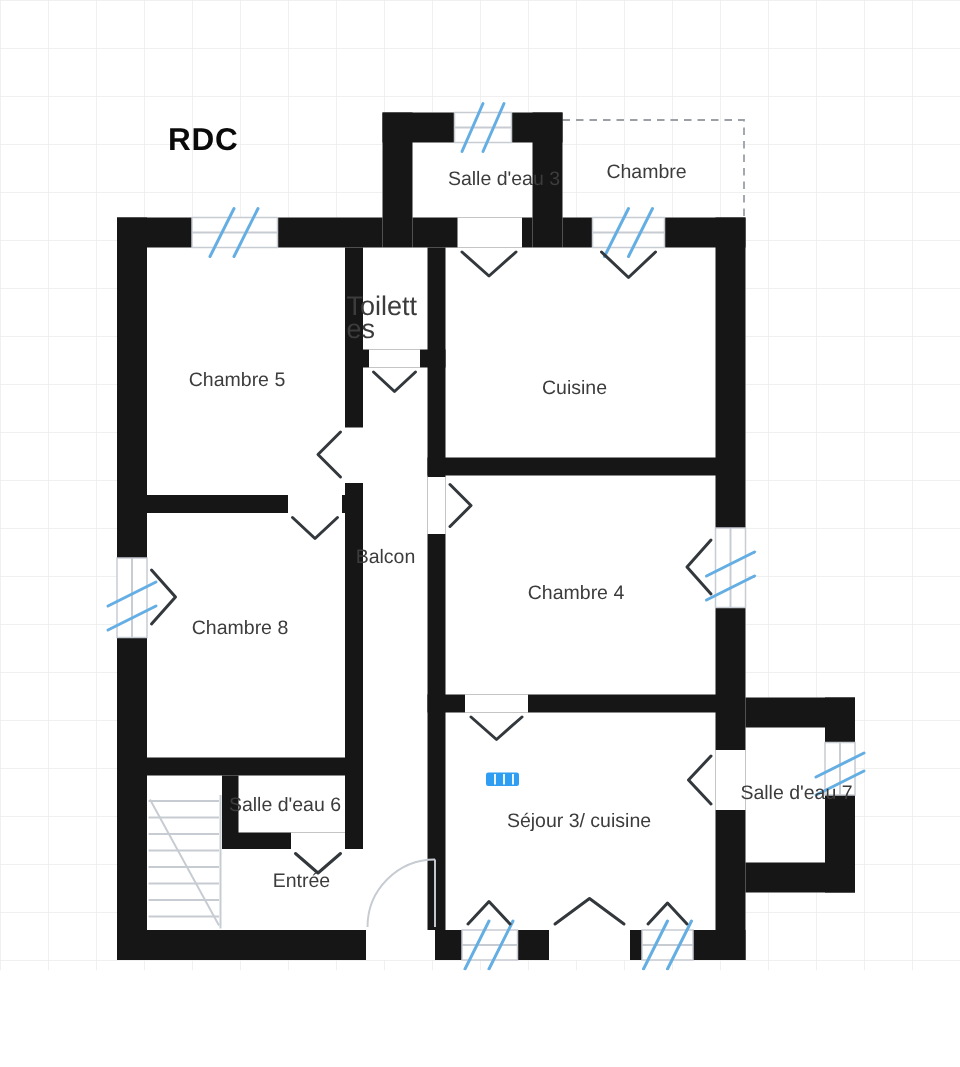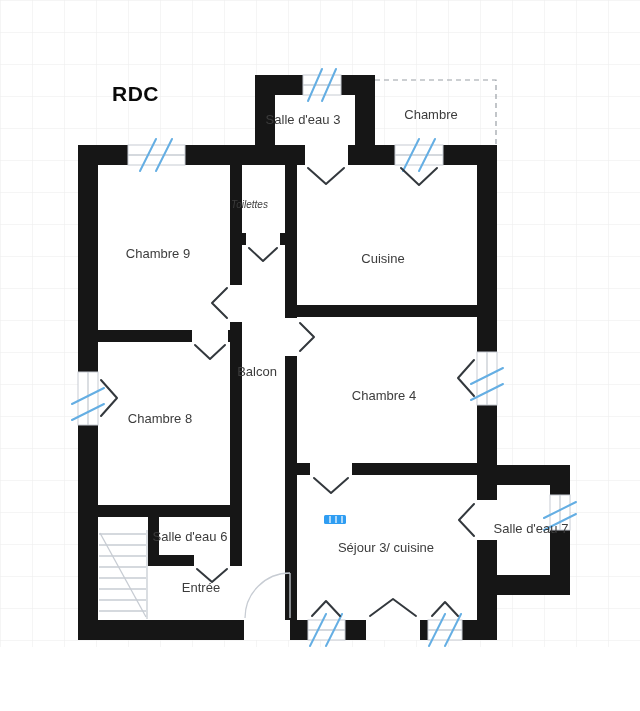--- a/index.html
+++ b/index.html
@@ -10,22 +10,22 @@
   .gap{fill:#fff;}
   .win-frame{fill:#fff;stroke:var(--light);stroke-width:1;}
   .lt{stroke:var(--light);stroke-width:1.3;fill:none;}
   .win{stroke:var(--window);stroke-width:2;stroke-linecap:round;}
   .chev{stroke:var(--door);stroke-width:2;fill:none;stroke-linejoin:round;stroke-linecap:round;}
   .dash{stroke:var(--dash);stroke-width:1.2;stroke-dasharray:5 4;fill:none;}
   .radiator{fill:var(--radiator);}
   .rad-tick{stroke:#fff;stroke-width:1.2;}
   .lbl{position:absolute;transform:translate(-50%,-50%);font-size:13px;color:var(--text);
        white-space:nowrap;z-index:2;}
-  .lbl-wrap{position:absolute;font-size:10px;color:var(--text);width:52px;line-height:15px;
-       word-wrap:break-word;z-index:2;font-style:italic;}
+  .lbl-wrap{position:absolute;font-size:18px;color:var(--text);width:52px;line-height:15px;
+       word-wrap:break-word;z-index:2;}
   .title{position:absolute;font-size:21px;font-weight:600;letter-spacing:.5px;color:#0a0a0a;z-index:2;}
 </style>
 </head>
 <body>
 
 <div class="plan">
 
   <svg width="640" height="711" viewBox="0 0 640 711">
     <defs>
       <pattern id="grid" width="32" height="32" patternUnits="userSpaceOnUse">
@@ -183,24 +183,24 @@
     <g>
       <rect class="radiator" x="324" y="515" width="22" height="9" rx="1.5"></rect>
       <line class="rad-tick" x1="330" y1="516" x2="330" y2="523"></line>
       <line class="rad-tick" x1="336" y1="516" x2="336" y2="523"></line>
       <line class="rad-tick" x1="342" y1="516" x2="342" y2="523"></line>
     </g>
   </svg>
 
   <div class="title" style="left:112px;top:82px">RDC</div>
 
-  <div class="lbl" style="left:303px;top:119px">Salle d'eau 3</div>
+  <div class="lbl" style="left:336px;top:119px">Salle d'eau 3</div>
   <div class="lbl" style="left:431px;top:114px">Chambre</div>
   <div class="lbl-wrap" style="left:231px;top:197px">Toilettes</div>
-  <div class="lbl" style="left:158px;top:253px">Chambre 9</div>
+  <div class="lbl" style="left:158px;top:253px">Chambre 5</div>
   <div class="lbl" style="left:383px;top:258px">Cuisine</div>
   <div class="lbl" style="left:257px;top:371px">Balcon</div>
   <div class="lbl" style="left:160px;top:418px">Chambre 8</div>
   <div class="lbl" style="left:384px;top:395px">Chambre 4</div>
   <div class="lbl" style="left:190px;top:536px">Salle d'eau 6</div>
   <div class="lbl" style="left:201px;top:587px">Entrée</div>
   <div class="lbl" style="left:386px;top:547px">Séjour 3/ cuisine</div>
   <div class="lbl" style="left:531px;top:528px">Salle d'eau 7</div>
 </div>
 

